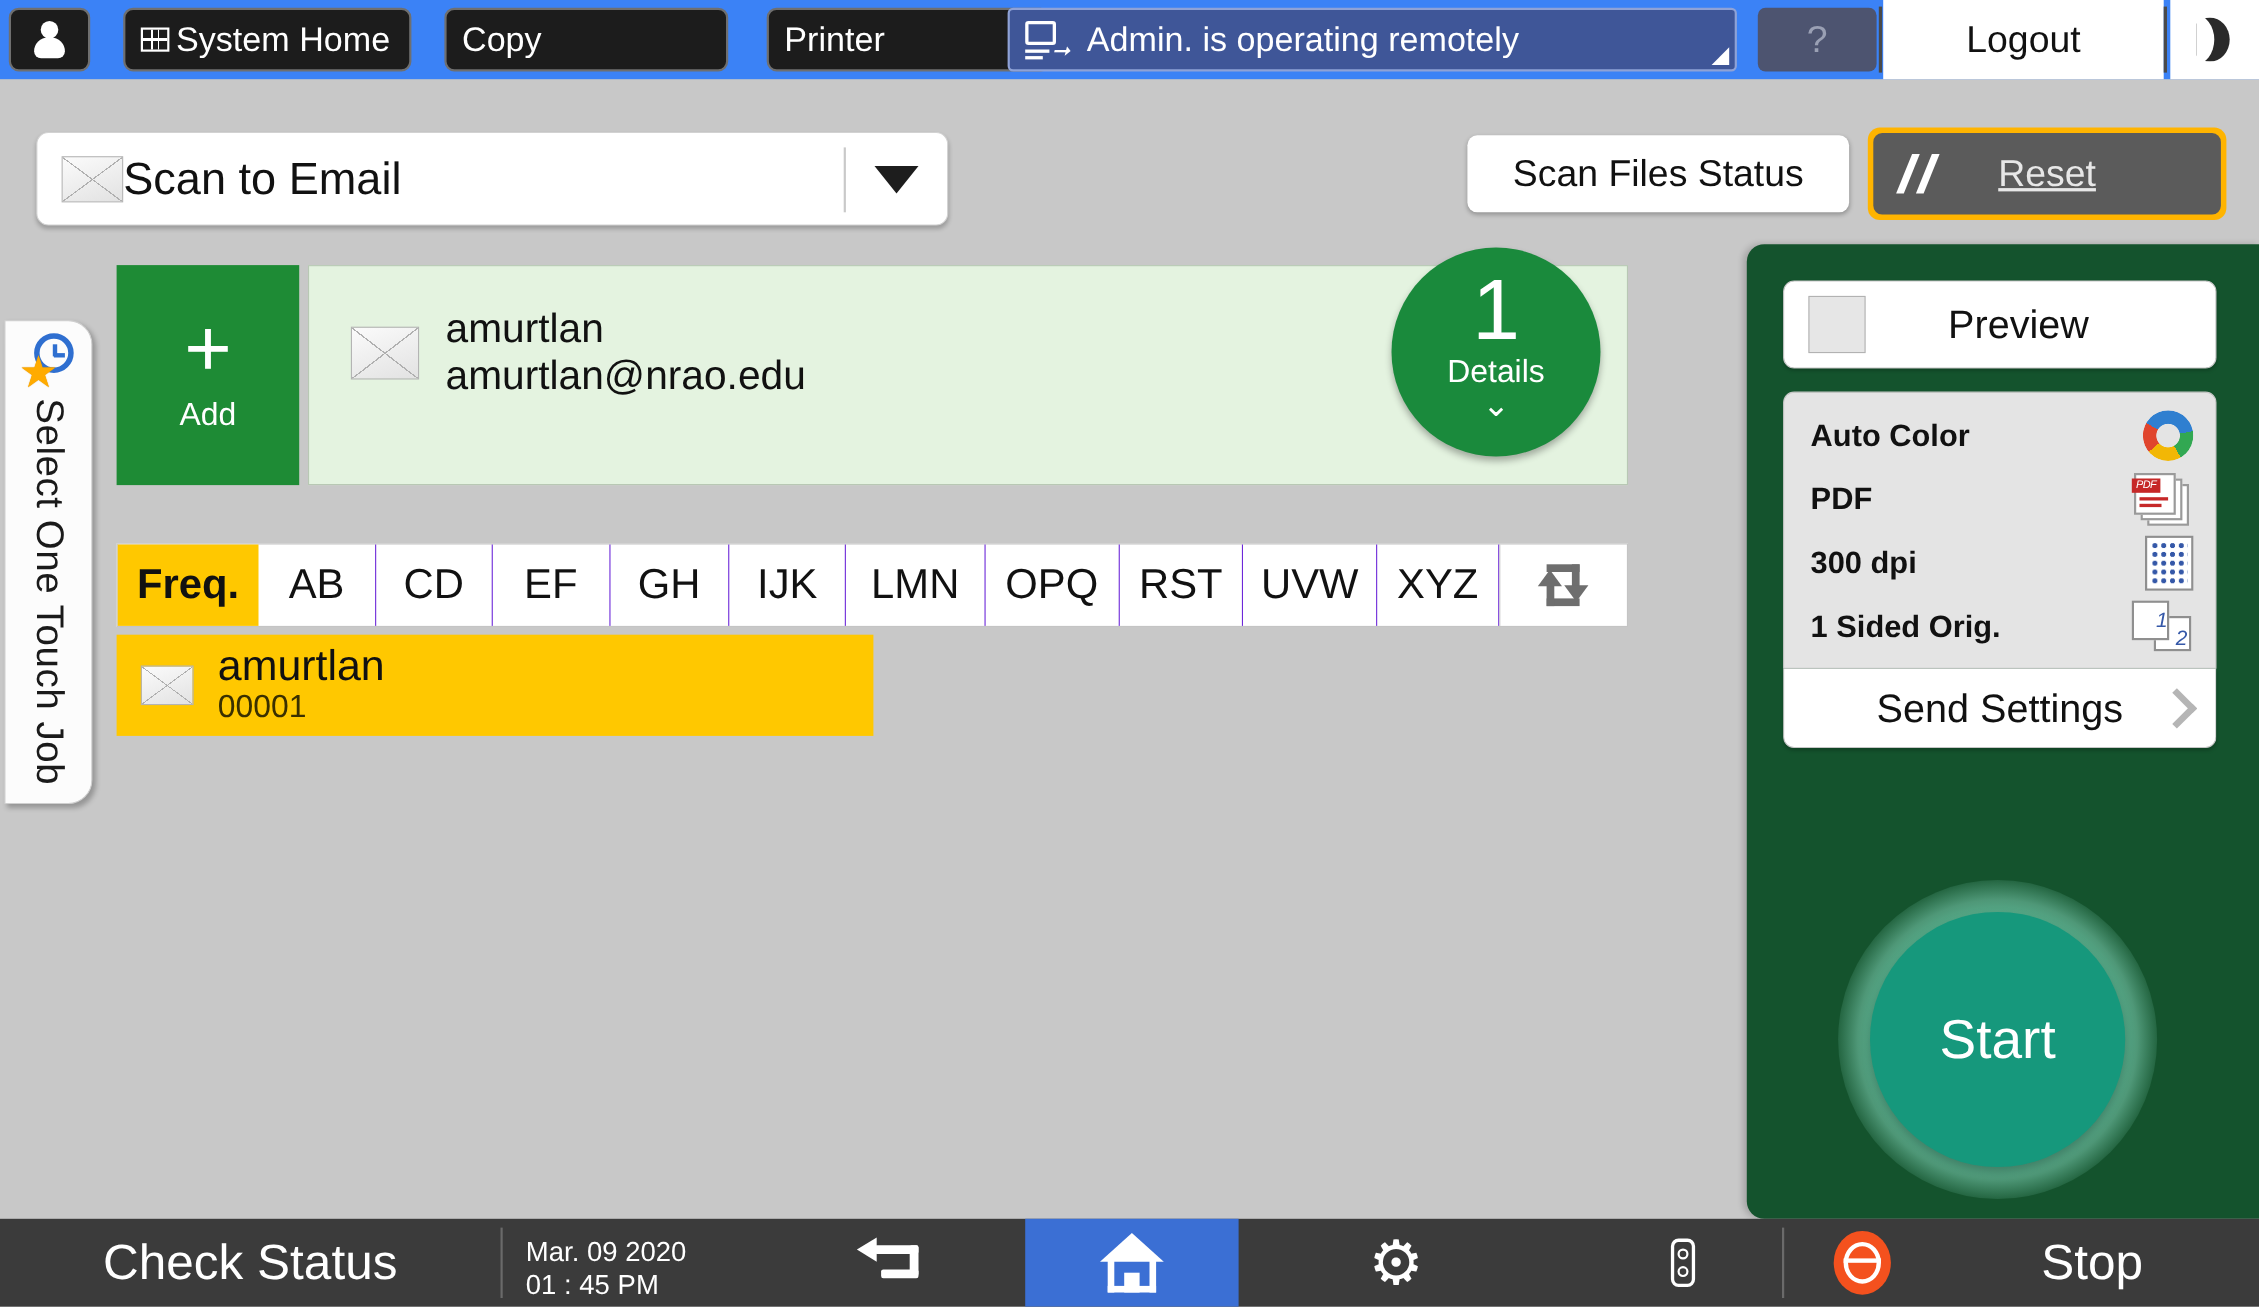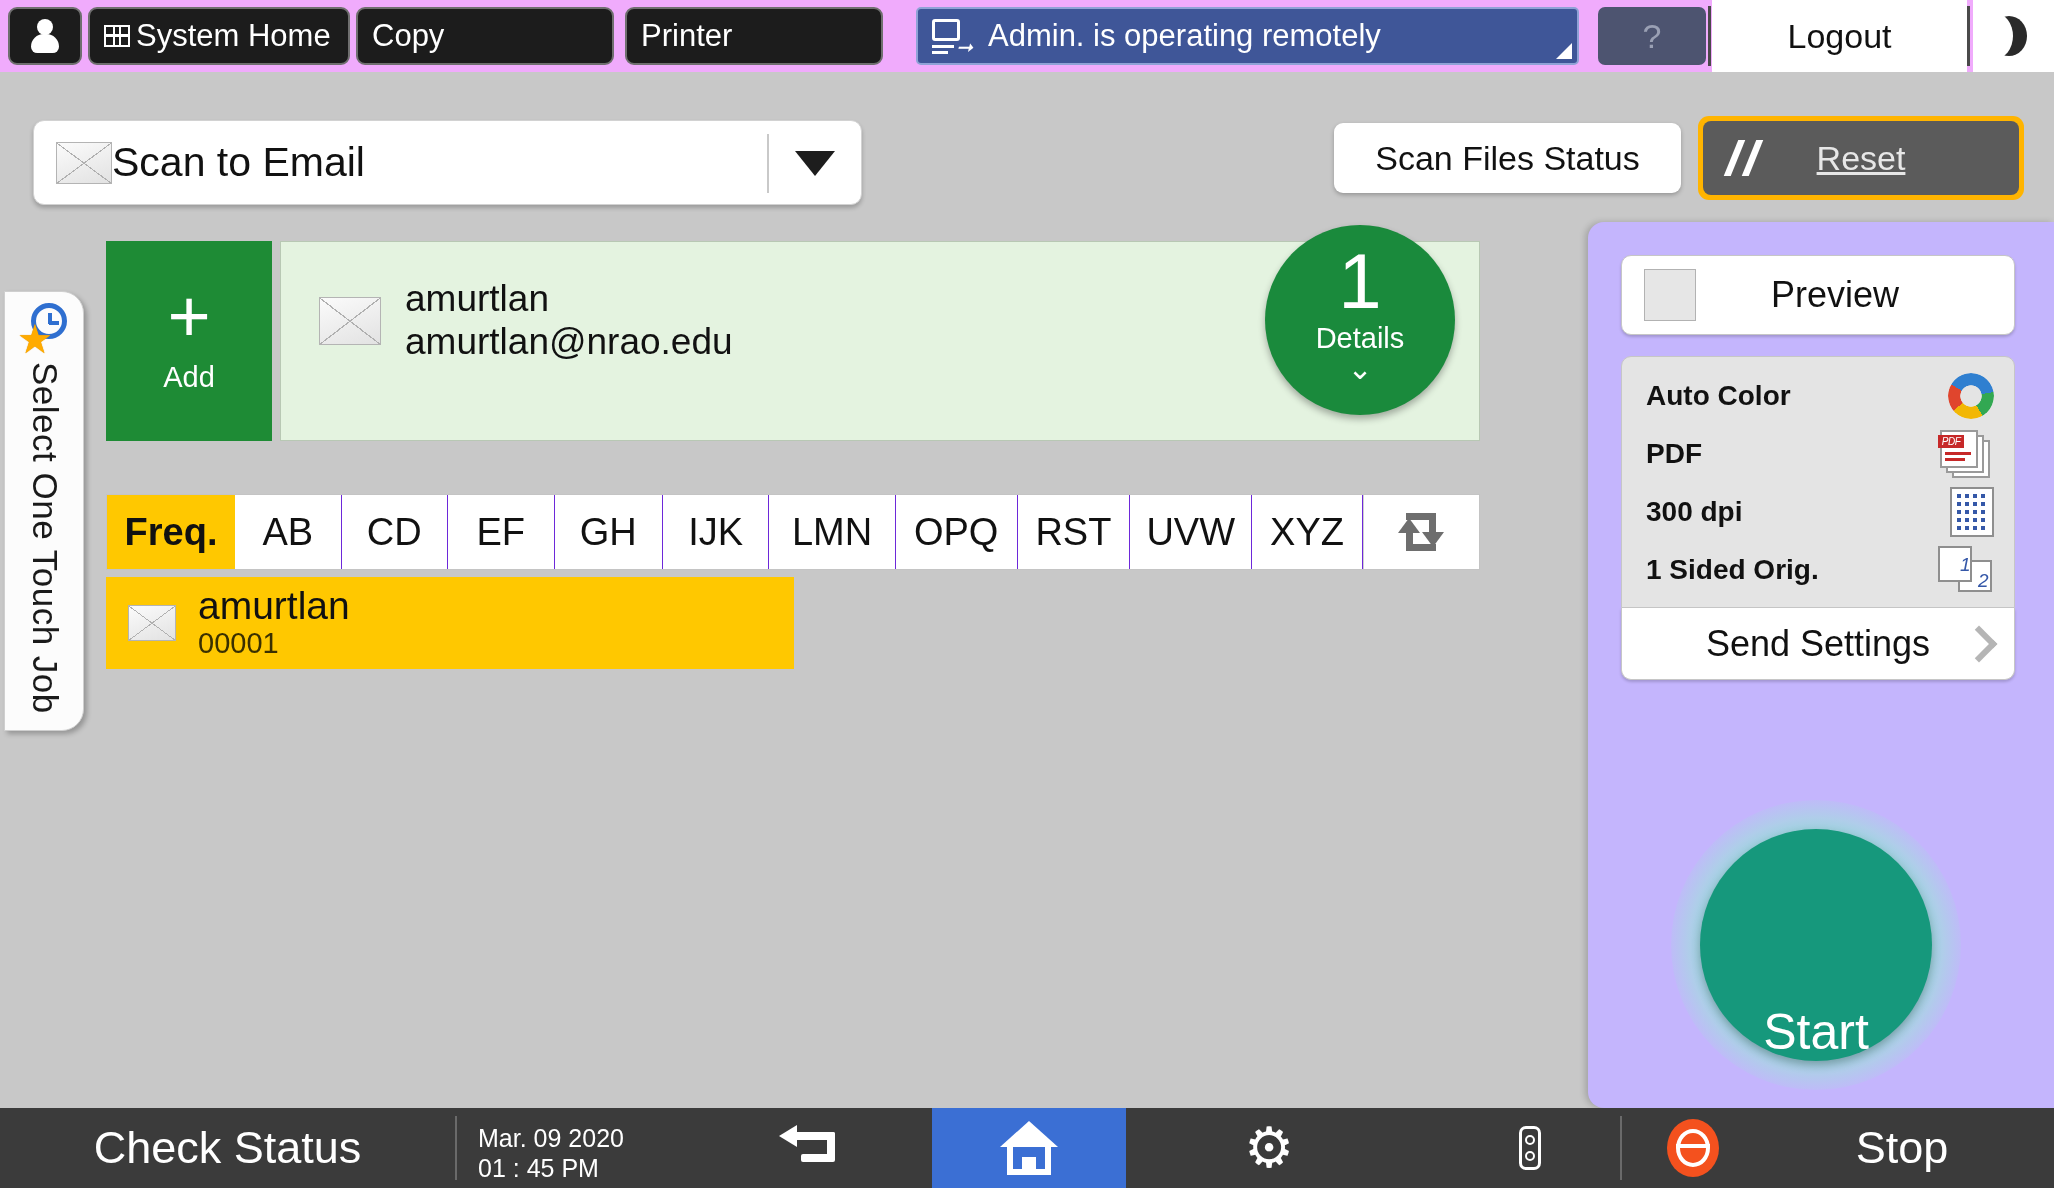--- a/index.html
+++ b/index.html
@@ -5,22 +5,22 @@
   html,body{margin:0;padding:0;}
   body{
     width:2054px;height:1188px;overflow:hidden;
     background:#c8c8c8;
     font-family:"Liberation Sans", sans-serif;
     -webkit-font-smoothing:antialiased;
   }
   .screen{position:relative;width:2054px;height:1188px;background:#c8c8c8;}
 
   
-  .topbar{position:absolute;left:0;top:0;width:2054px;height:72px;background:#f0abfc;
-          display:flex;align-items:center;}
+  .topbar{position:absolute;left:0;top:0;width:2054px;height:72px;background:#3b82f6;
+          display:flex;align-items:center;gap:24px;}
   .tb-btn{height:58px;margin:0 3px;border:2px solid #6f6f6f;border-radius:9px;
           background:#1c1c1c;color:#ffffff;display:flex;align-items:center;
           justify-content:flex-start;padding:0 14px;font-size:31px;box-sizing:border-box;}
   .tb-user{width:74px;justify-content:center;padding:0;margin-left:8px;}
   .tb-home{width:262px;}
   .tb-copy{width:258px;}
   .tb-printer{width:258px;margin-left:8px;}
   .user-glyph{display:block;width:30px;height:34px;position:relative;}
   .user-glyph::before{content:"";position:absolute;left:7px;top:0;width:16px;height:16px;border-radius:50%;background:#fff;}
   .user-glyph::after{content:"";position:absolute;left:1px;top:15px;width:28px;height:19px;border-radius:14px 14px 7px 7px;background:#fff;}
@@ -138,21 +138,21 @@
     border-left:11px solid transparent;border-right:11px solid transparent;border-top:15px solid #6e6e6e;}
 
   
   .contact{position:absolute;left:106px;top:577px;width:688px;height:92px;background:#ffc800;
     display:flex;align-items:center;box-sizing:border-box;padding-left:22px;}
   .contact .ctext{margin-left:22px;}
   .contact .cname{font-size:39px;color:#111;line-height:40px;}
   .contact .cnum{font-size:29px;color:#3a3000;line-height:34px;}
 
   
-  .rpanel{position:absolute;left:1588px;top:222px;width:466px;height:886px;background:#c4b5fd;
+  .rpanel{position:absolute;left:1588px;top:222px;width:466px;height:886px;background:#14532d;
     border-radius:16px 0 0 16px;box-shadow:-3px 0 6px rgba(0,0,0,.18);box-sizing:border-box;}
   .preview-btn{position:absolute;left:33px;top:33px;width:394px;height:80px;background:#fff;
     border:1px solid #c6c6c6;border-radius:10px;box-shadow:0 2px 3px rgba(0,0,0,.18);
     display:flex;align-items:center;box-sizing:border-box;}
   .preview-chk{width:50px;height:50px;background:#e6e6e6;border:1px solid #b2b2b2;margin-left:22px;flex:0 0 auto;}
   .preview-lbl{flex:1;text-align:center;font-size:36px;color:#111;margin-right:40px;}
   .settings-card{position:absolute;left:33px;top:134px;width:394px;height:252px;background:#e4e4e4;
     border:1px solid #c6c6c6;border-radius:10px 10px 0 0;box-sizing:border-box;padding:10px 0 0 0;}
   .set-row{height:58px;display:flex;align-items:center;justify-content:space-between;padding:0 20px 0 24px;}
   .set-lbl{font-size:28px;color:#111;font-weight:bold;}
@@ -184,21 +184,21 @@
   .ico-sided .s1{position:absolute;left:0;top:0;width:34px;height:36px;background:#fff;border:2px solid #8f8f8f;box-sizing:border-box;z-index:2;}
   .ico-sided .s2{position:absolute;left:20px;top:14px;width:34px;height:32px;background:#fff;border:2px solid #8f8f8f;box-sizing:border-box;}
   .ico-sided .n1{position:absolute;left:22px;top:8px;font-size:19px;color:#3558a8;z-index:3;}
   .ico-sided .n2{position:absolute;left:40px;top:24px;font-size:19px;color:#3558a8;z-index:3;}
 
   
   .start-glow{position:absolute;left:1671px;top:800px;width:290px;height:290px;border-radius:50%;
     background:radial-gradient(circle,rgba(110,225,190,.9) 42%,rgba(150,235,210,.45) 62%,rgba(255,255,255,0) 74%);}
   .start-btn{position:absolute;left:1700px;top:829px;width:232px;height:232px;border-radius:50%;
     background:#16987c;box-shadow:0 4px 8px rgba(0,0,0,.25);
-    display:flex;align-items:flex-end;justify-content:center;color:#ffffff;font-size:50px;}
+    display:flex;align-items:center;justify-content:center;color:#ffffff;font-size:50px;}
 
   
   .bottombar{position:absolute;left:0;top:1108px;width:2054px;height:80px;background:#3b3b3b;
     display:flex;align-items:center;}
   .bb-check{position:absolute;left:0;top:0;width:455px;height:80px;display:flex;align-items:center;
     justify-content:center;color:#ffffff;font-size:45px;}
   .bb-div{position:absolute;top:8px;width:2px;height:64px;background:#6a6a6a;}
   .bb-time{position:absolute;left:478px;top:15px;color:#ffffff;font-size:25px;line-height:30px;}
   .bb-back{position:absolute;left:680px;top:0;width:260px;height:80px;display:flex;align-items:center;justify-content:center;}
   .back-ico{width:62px;height:48px;position:relative;}

